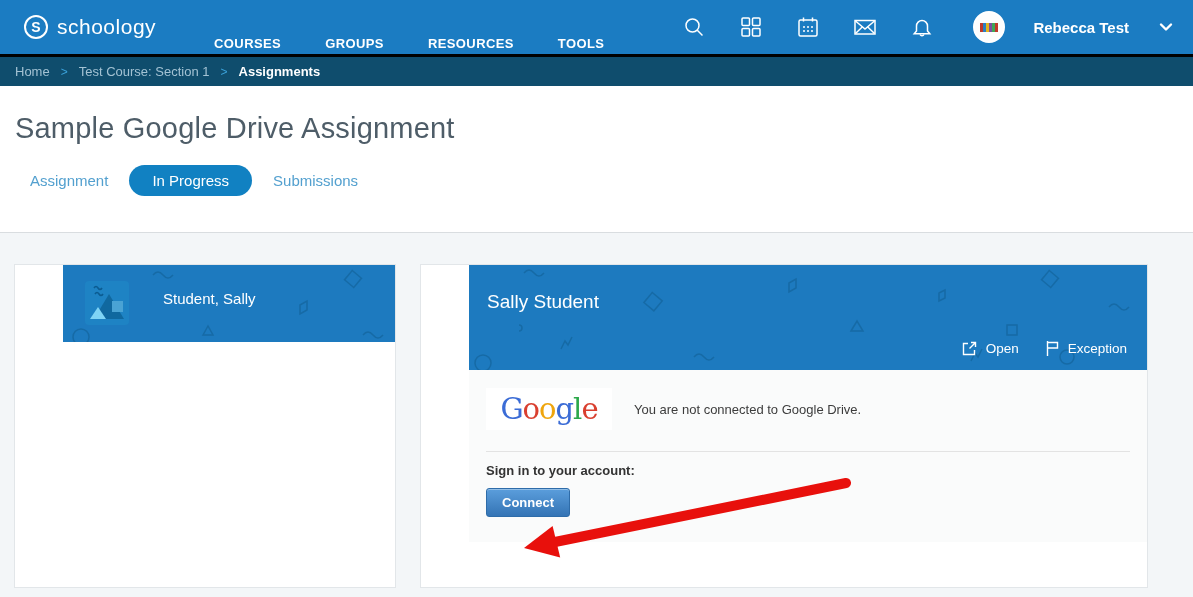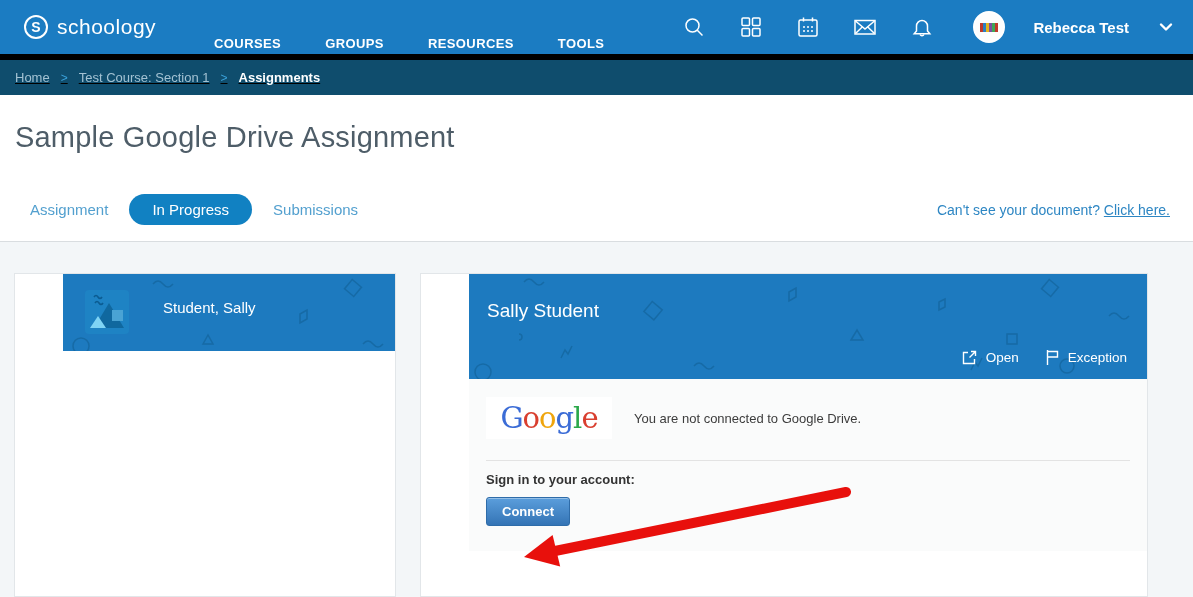--- a/index.html
+++ b/index.html
@@ -18,30 +18,30 @@
   .nav-iconbtn { width:24px; height:24px; cursor:pointer; display:flex; align-items:center; justify-content:center; background:none; border:none; }
   .nav-iconbtn svg { stroke:#fff; fill:none; stroke-width:1.5; }
   .user-menu { display:flex; align-items:center; gap:28px; cursor:pointer; margin-left:6px; }
   .avatar { width:32px; height:32px; border:2px solid #fff; border-radius:50%; background:#fdfdfd;
     display:flex; align-items:center; justify-content:center; overflow:hidden; }
   .avatar-art { width:18px; height:9px;
     background:repeating-linear-gradient(90deg,#c0392b 0 3px,#2d7fc1 3px 6px,#e3b41f 6px 9px,#7c4fa0 9px 12px,#3fa757 12px 15px); }
   .user-name { color:#fff; font-size:15px; font-weight:700; }
 
   
-  .breadcrumb { height:41px; background:#0f4d6d; border-top:6px solid #000000;
-    display:flex; align-items:center; padding:0 15px; font-size:13px; gap:11px;text-decoration:underline; }
+  .breadcrumb { height:32px; background:#0f4d6d; border-top:3px solid #000000;
+    display:flex; align-items:center; padding:0 15px; font-size:13px; gap:11px; }
   .crumb-link { color:#a3c2d3; cursor:pointer; }
   .crumb-sep { color:#3aa0d8; font-size:12px; }
   .crumb-current { color:#fff; font-weight:700; }
 
   
   .page-header { background:#fff; height:147px; border-bottom:1px solid #d9dde0; position:relative; }
   .page-title { color:#4e5d68; font-size:29px; font-weight:400; padding:26px 0 0 15px; letter-spacing:.2px; }
-  .tabs-row { position:absolute; left:0; right:0; bottom:16px; display:flex; align-items:center; padding:0 23px 0 30px; }
+  .tabs-row { position:absolute; left:0; right:0; bottom:36px; display:flex; align-items:center; padding:0 23px 0 30px; }
   .tab { font-size:15px; color:#53a0cf; cursor:pointer; padding:7px 0; margin-right:44px; }
   .tab.active { background:#1181c2; color:#fff; border-radius:18px; padding:7px 23px; margin-left:-23px; margin-right:21px; }
   .help-link { margin-left:auto; font-size:14px; color:#2d86c3; }
   .help-link .underline { text-decoration:underline; cursor:pointer; }
 
   
   .content { position:relative; }
   .card { position:absolute; top:31px; background:#fff; border:1px solid #e2e6e9; overflow:hidden;padding-left:48px; }
   .card-left { left:14px; width:382px; height:324px; }
   .card-right { left:420px; width:728px; height:324px; }
@@ -152,24 +152,20 @@
   <span class="crumb-sep">&gt;</span>
   <span class="crumb-current">Assignments</span>
 </div>
 
 <div class="page-header">
   <h1 class="page-title">Sample Google Drive Assignment</h1>
   <div class="tabs-row">
     <span class="tab">Assignment</span>
     <span class="tab active">In Progress</span>
     <span class="tab">Submissions</span>
-    <span class="help-link">
-      <span>Can't see your document?</span>
-      <span class="underline">Click here.</span>
-    </span>
   </div>
 </div>
 
 <div class="content">
 
   <div class="card card-left">
     <div class="blue-header">
       <svg class="pattern" width="382" height="77" viewBox="0 0 382 77" fill="none" stroke="#0a4c74" stroke-opacity="0.33" stroke-width="1.5">
         <circle cx="18" cy="72" r="8"></circle>
         <rect x="284" y="8" width="12" height="12" transform="rotate(40 290 14)"></rect>

